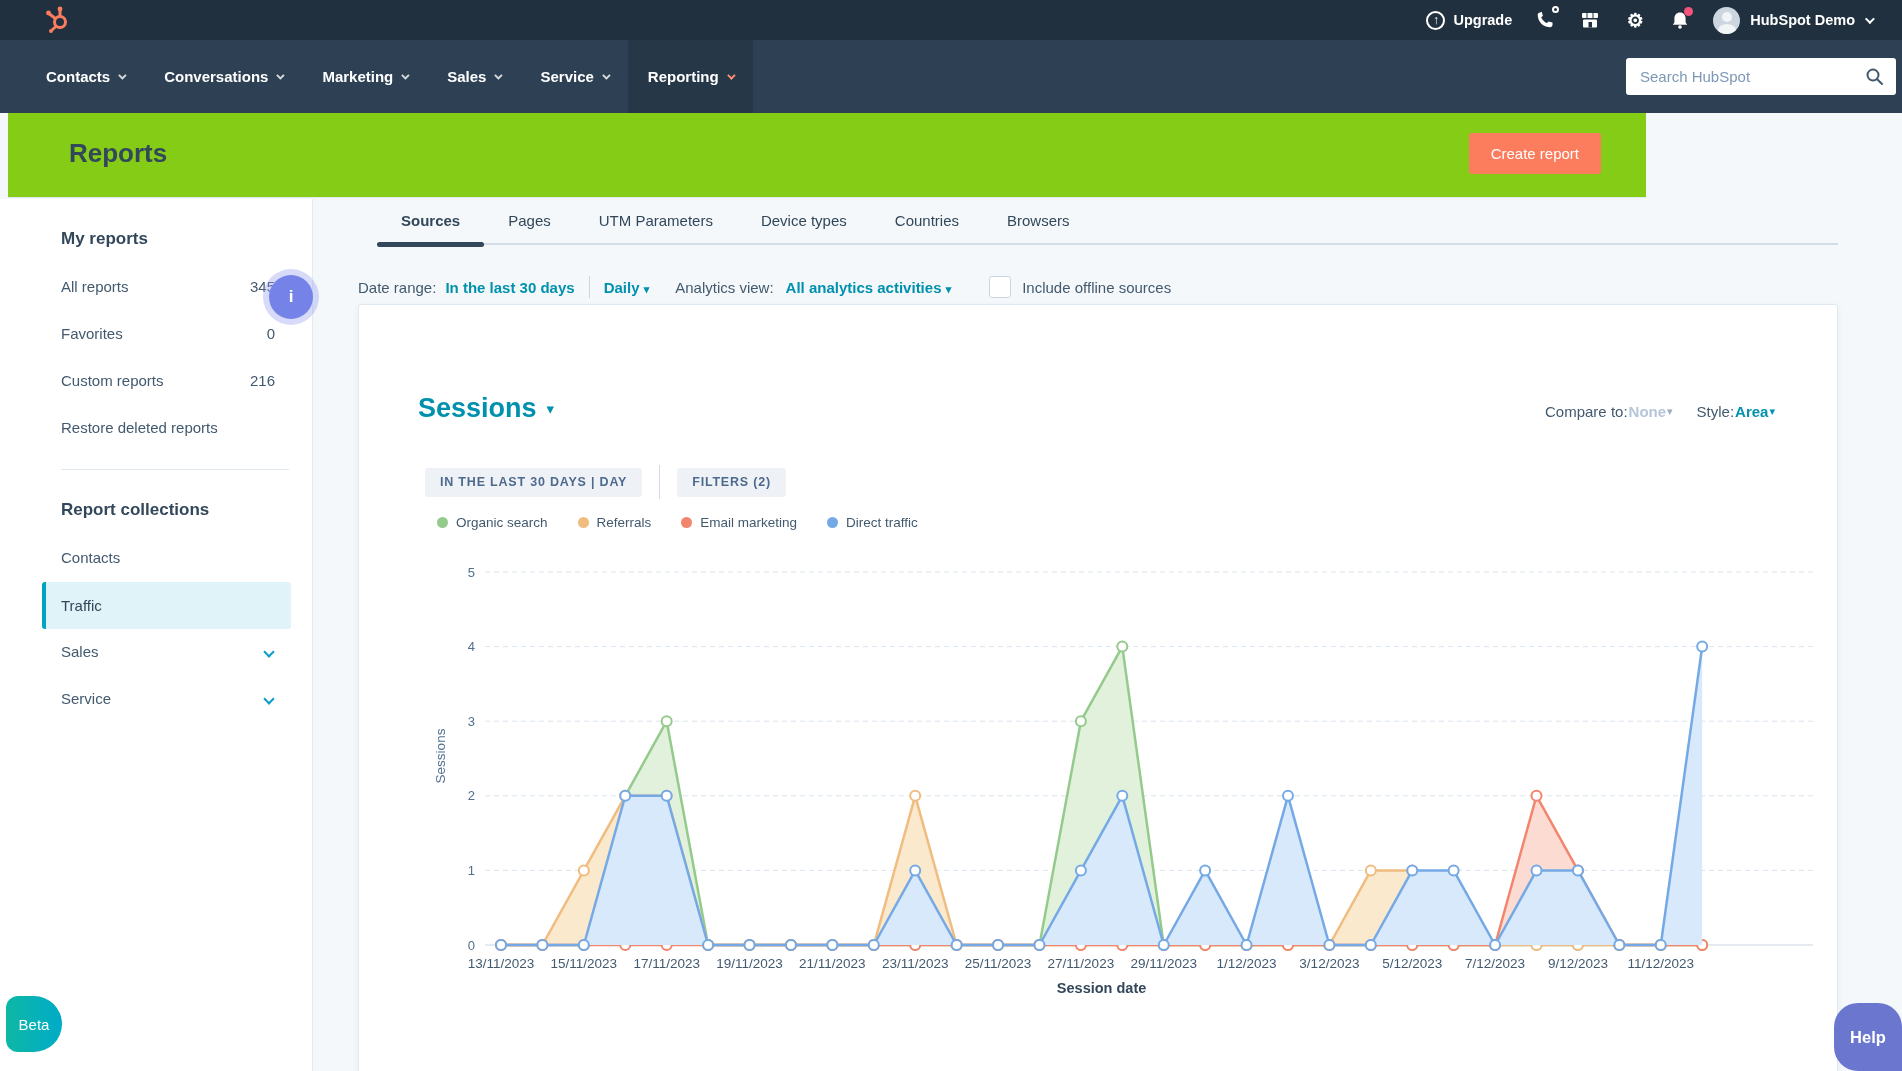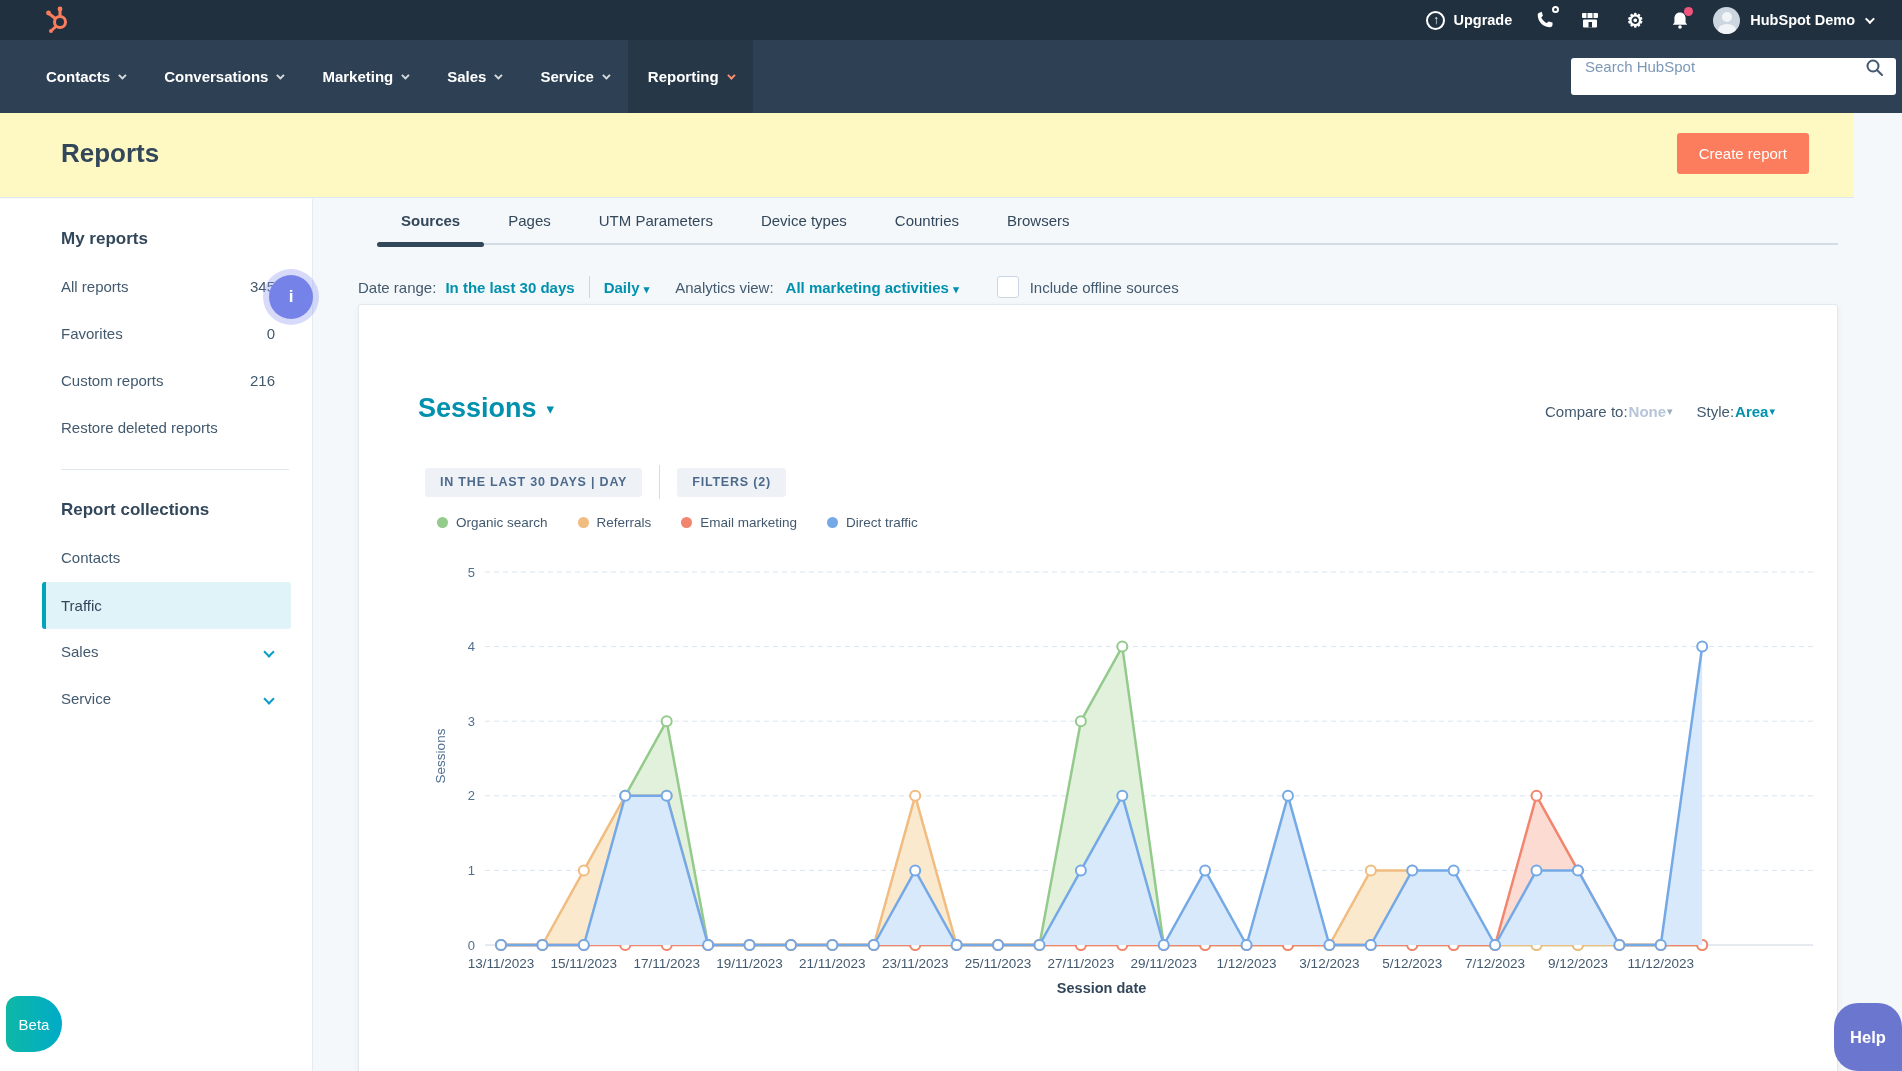--- a/index.html
+++ b/index.html
@@ -19,27 +19,27 @@
   .avatar::before { content:""; position:absolute; left:8.5px; top:5px; width:10px; height:10px; border-radius:50%; background:#f2f5f8; }
   .avatar::after { content:""; position:absolute; left:4.5px; top:17px; width:18px; height:12px; border-radius:50%; background:#f2f5f8; }
   .chev { display:inline-block; width:7px; height:7px; border-right:2px solid #fff; border-bottom:2px solid #fff; transform:rotate(45deg) translateY(-2px); }
 
   
   .navbar { position:absolute; left:0; top:40px; width:1902px; height:73px; background:#2e4154; display:flex; align-items:stretch; padding-left:26px; z-index:29; }
   .nav-item { display:flex; align-items:center; gap:8px; padding:0 20px; color:#fff; font-size:15px; font-weight:700; cursor:pointer; }
   .nav-item .chev { width:6px; height:6px; border-color:rgba(255,255,255,.8); }
   .nav-item.active { background:#263748; }
   .nav-item.active .chev { border-color:#ff8f73; }
-  .search-box { position:absolute; right:6px; top:18px; width:325px; height:37px; background:#fff; border-radius:3px; display:flex; align-items:flex-start; }
+  .search-box { position:absolute; right:6px; top:18px; width:270px; height:37px; background:#fff; border-radius:3px; display:flex; align-items:center; }
   .search-box input { flex:1; border:none; outline:none; background:transparent; padding:0 10px 0 14px; font-size:15px; color:#33475b; font-family:"Liberation Sans",sans-serif; }
   .search-box input::placeholder { color:#7c98b6; }
   .search-box svg { margin-right:12px; }
 
   
-  .pageheader { position:absolute; left:0; top:113px; width:1854px; height:85px; background:#fef9c3; border-bottom:1px solid #dfe8ef; z-index:10; }
+  .pageheader { position:absolute; left:8px; top:113px; width:1638px; height:85px; background:#84cc16; border-bottom:1px solid #dfe8ef; z-index:10; }
   .page-title { position:absolute; left:61px; top:25px; font-size:26px; font-weight:700; color:#33475b; }
   .create-btn { position:absolute; right:45px; top:20px; height:41px; padding:0 22px; background:#fb7d5e; color:#fff; border:none; border-radius:3px; font-size:15px; font-family:"Liberation Sans",sans-serif; cursor:pointer; }
 
   
   .sidebar { position:absolute; left:0; top:199px; width:313px; height:872px; background:#fff; border-right:1px solid #e3ecf1; z-index:5; }
   .sb-heading { margin:30px 0 14px 61px; font-size:17px; font-weight:700; color:#33475b; }
   .sb-item { position:relative; height:47px; display:flex; align-items:center; padding-left:61px; padding-right:37px; font-size:15px; color:#42596e; cursor:pointer; }
   .sb-count { margin-left:auto; color:#42596e; }
   .sb-divider { border:none; border-top:1px solid #dfe8ef; margin:18px 23px 0 61px; }
   .info-badge { position:absolute; left:269px; top:275px; width:44px; height:44px; border-radius:50%; background:#7583e8; box-shadow:0 0 0 6px rgba(140,152,238,.35); color:#fff; font-size:17px; font-weight:700; display:flex; align-items:center; justify-content:center; z-index:6; font-style:normal; }
@@ -244,21 +244,21 @@
     <span class="teal-link">In the last 30 days</span>
     <span class="vdiv"></span>
     <span class="teal-link">
       <span>Daily</span>
       <span class="caret teal">▾</span>
     </span>
     <span style="width:26px;"></span>
     <span>Analytics view:</span>
     <span style="width:12px;"></span>
     <span class="teal-link">
-      <span>All marketing activities</span>
+      <span>All analytics activities</span>
       <span class="caret teal">▾</span>
     </span>
     <span class="checkbox"></span>
     <span>Include offline sources</span>
   </div>
 
   <div class="card">
     <div class="report-title-row">
       <span class="report-title">Sessions</span>
       <span class="report-title-caret caret">▾</span>

